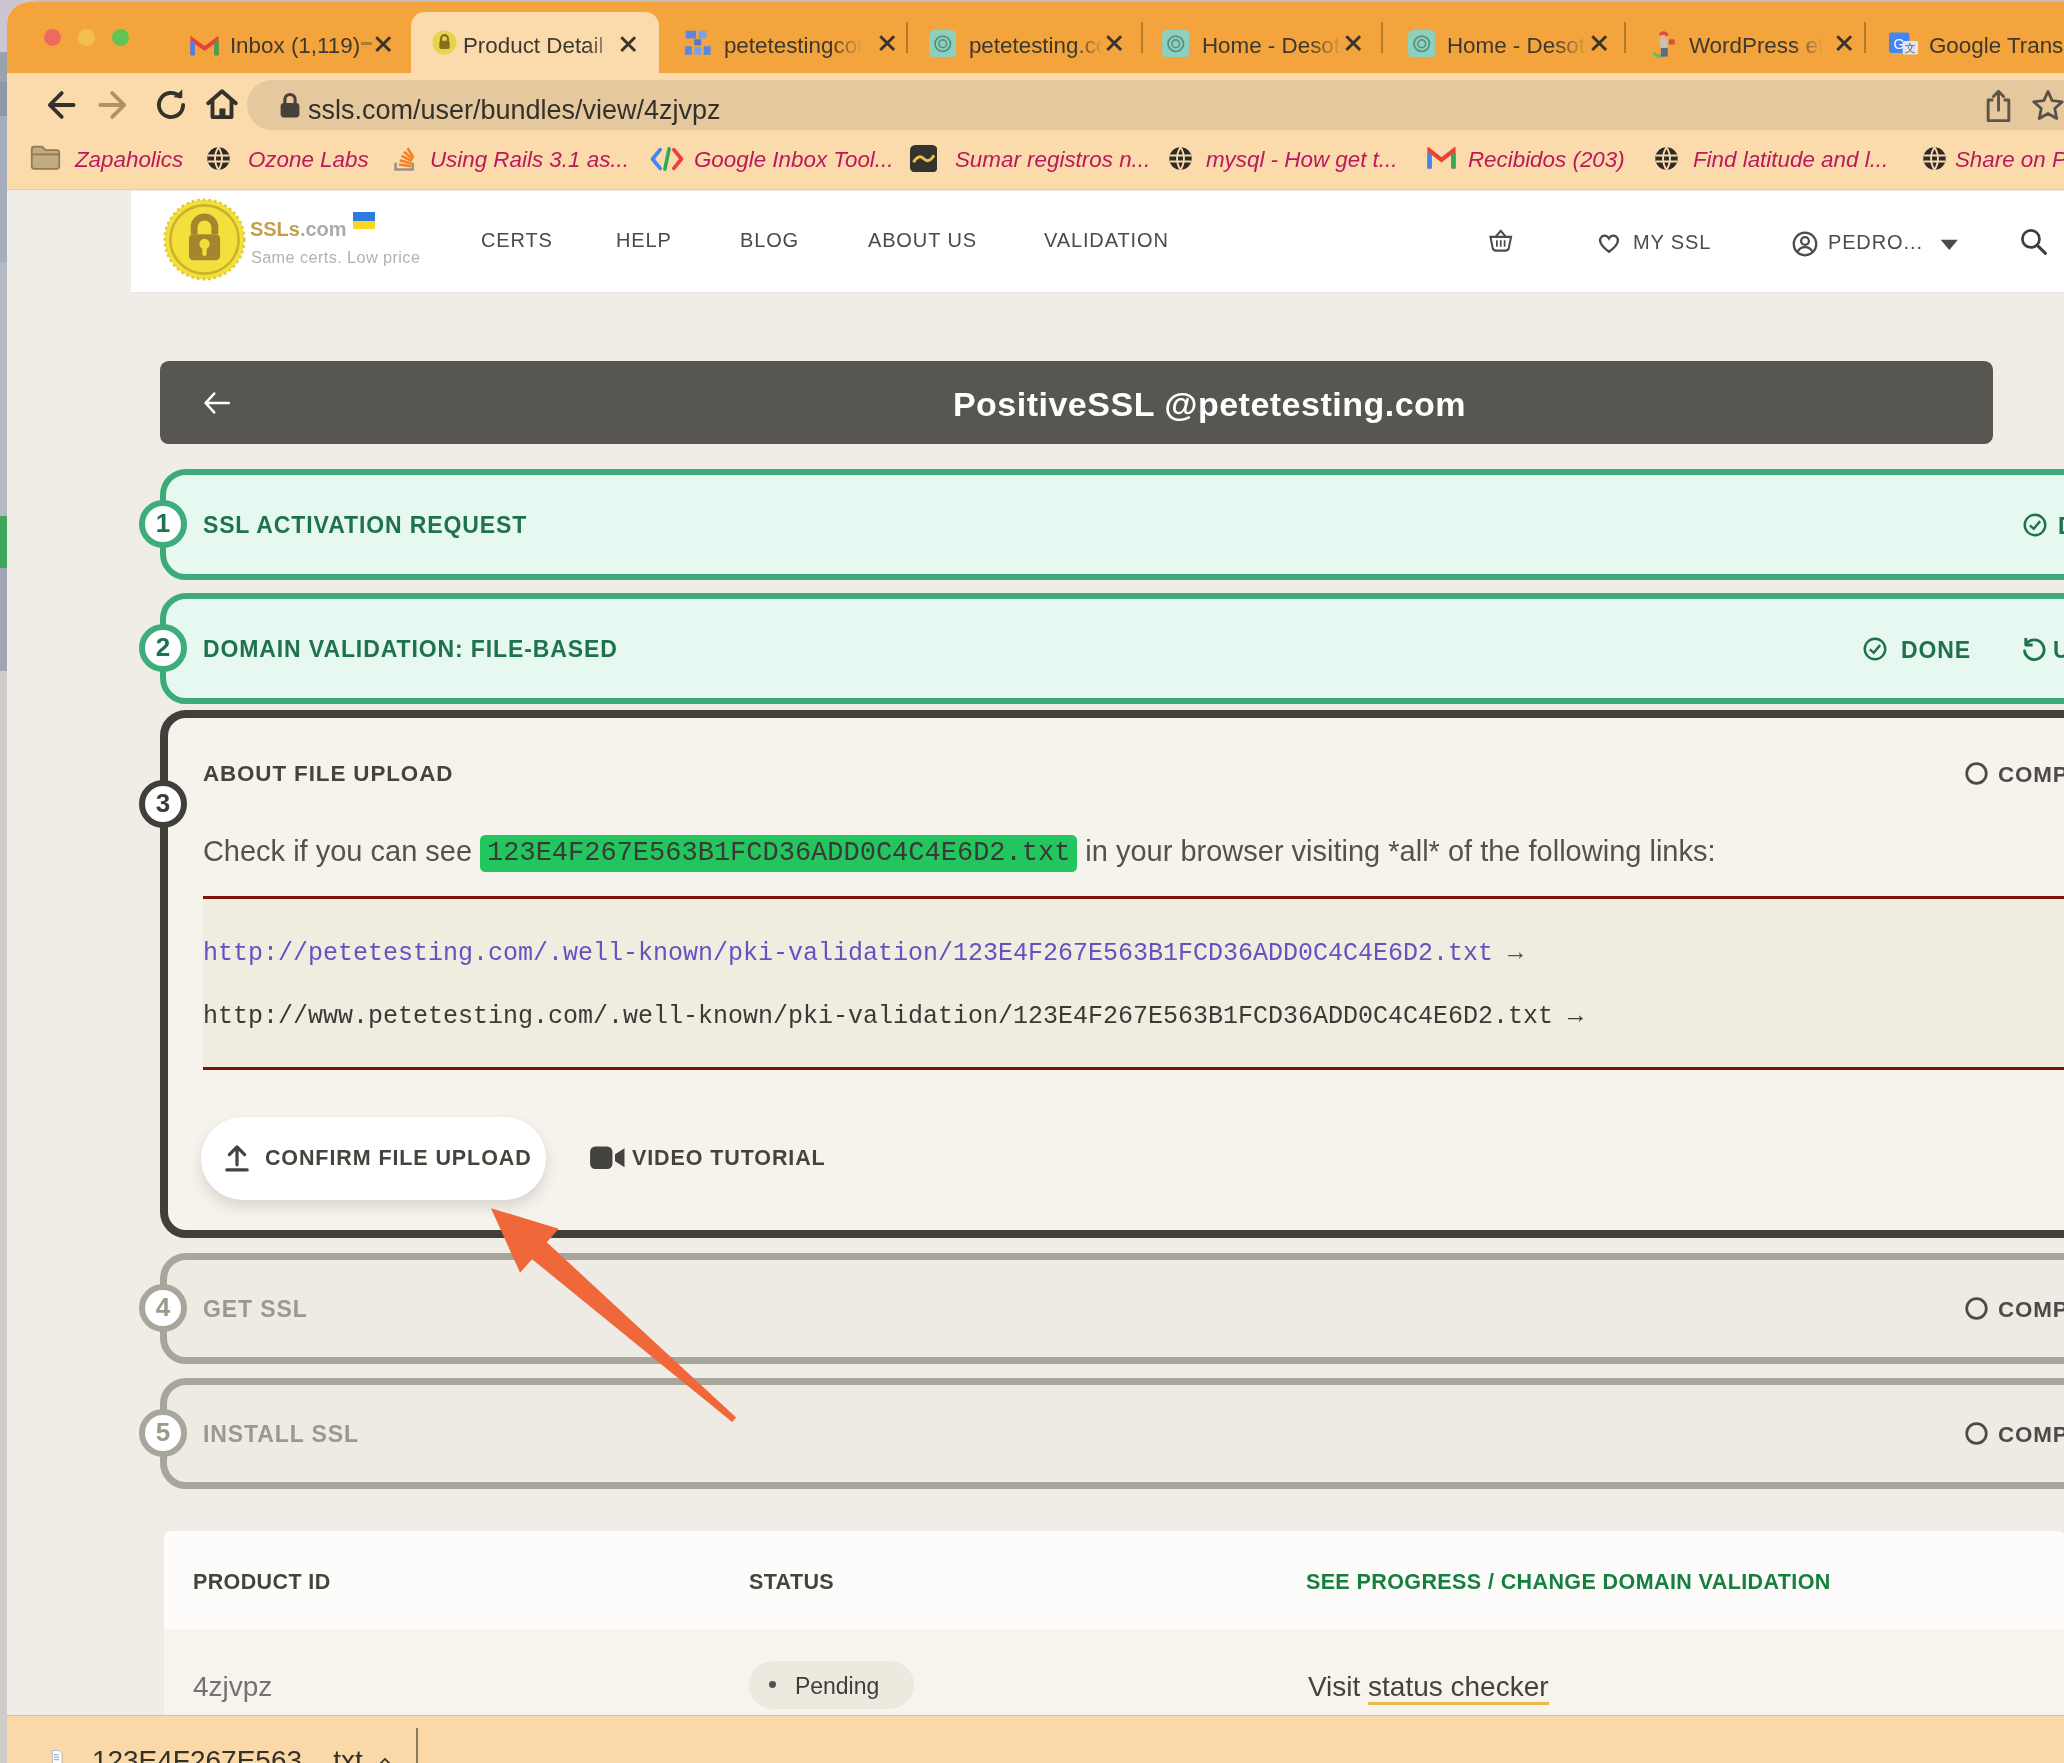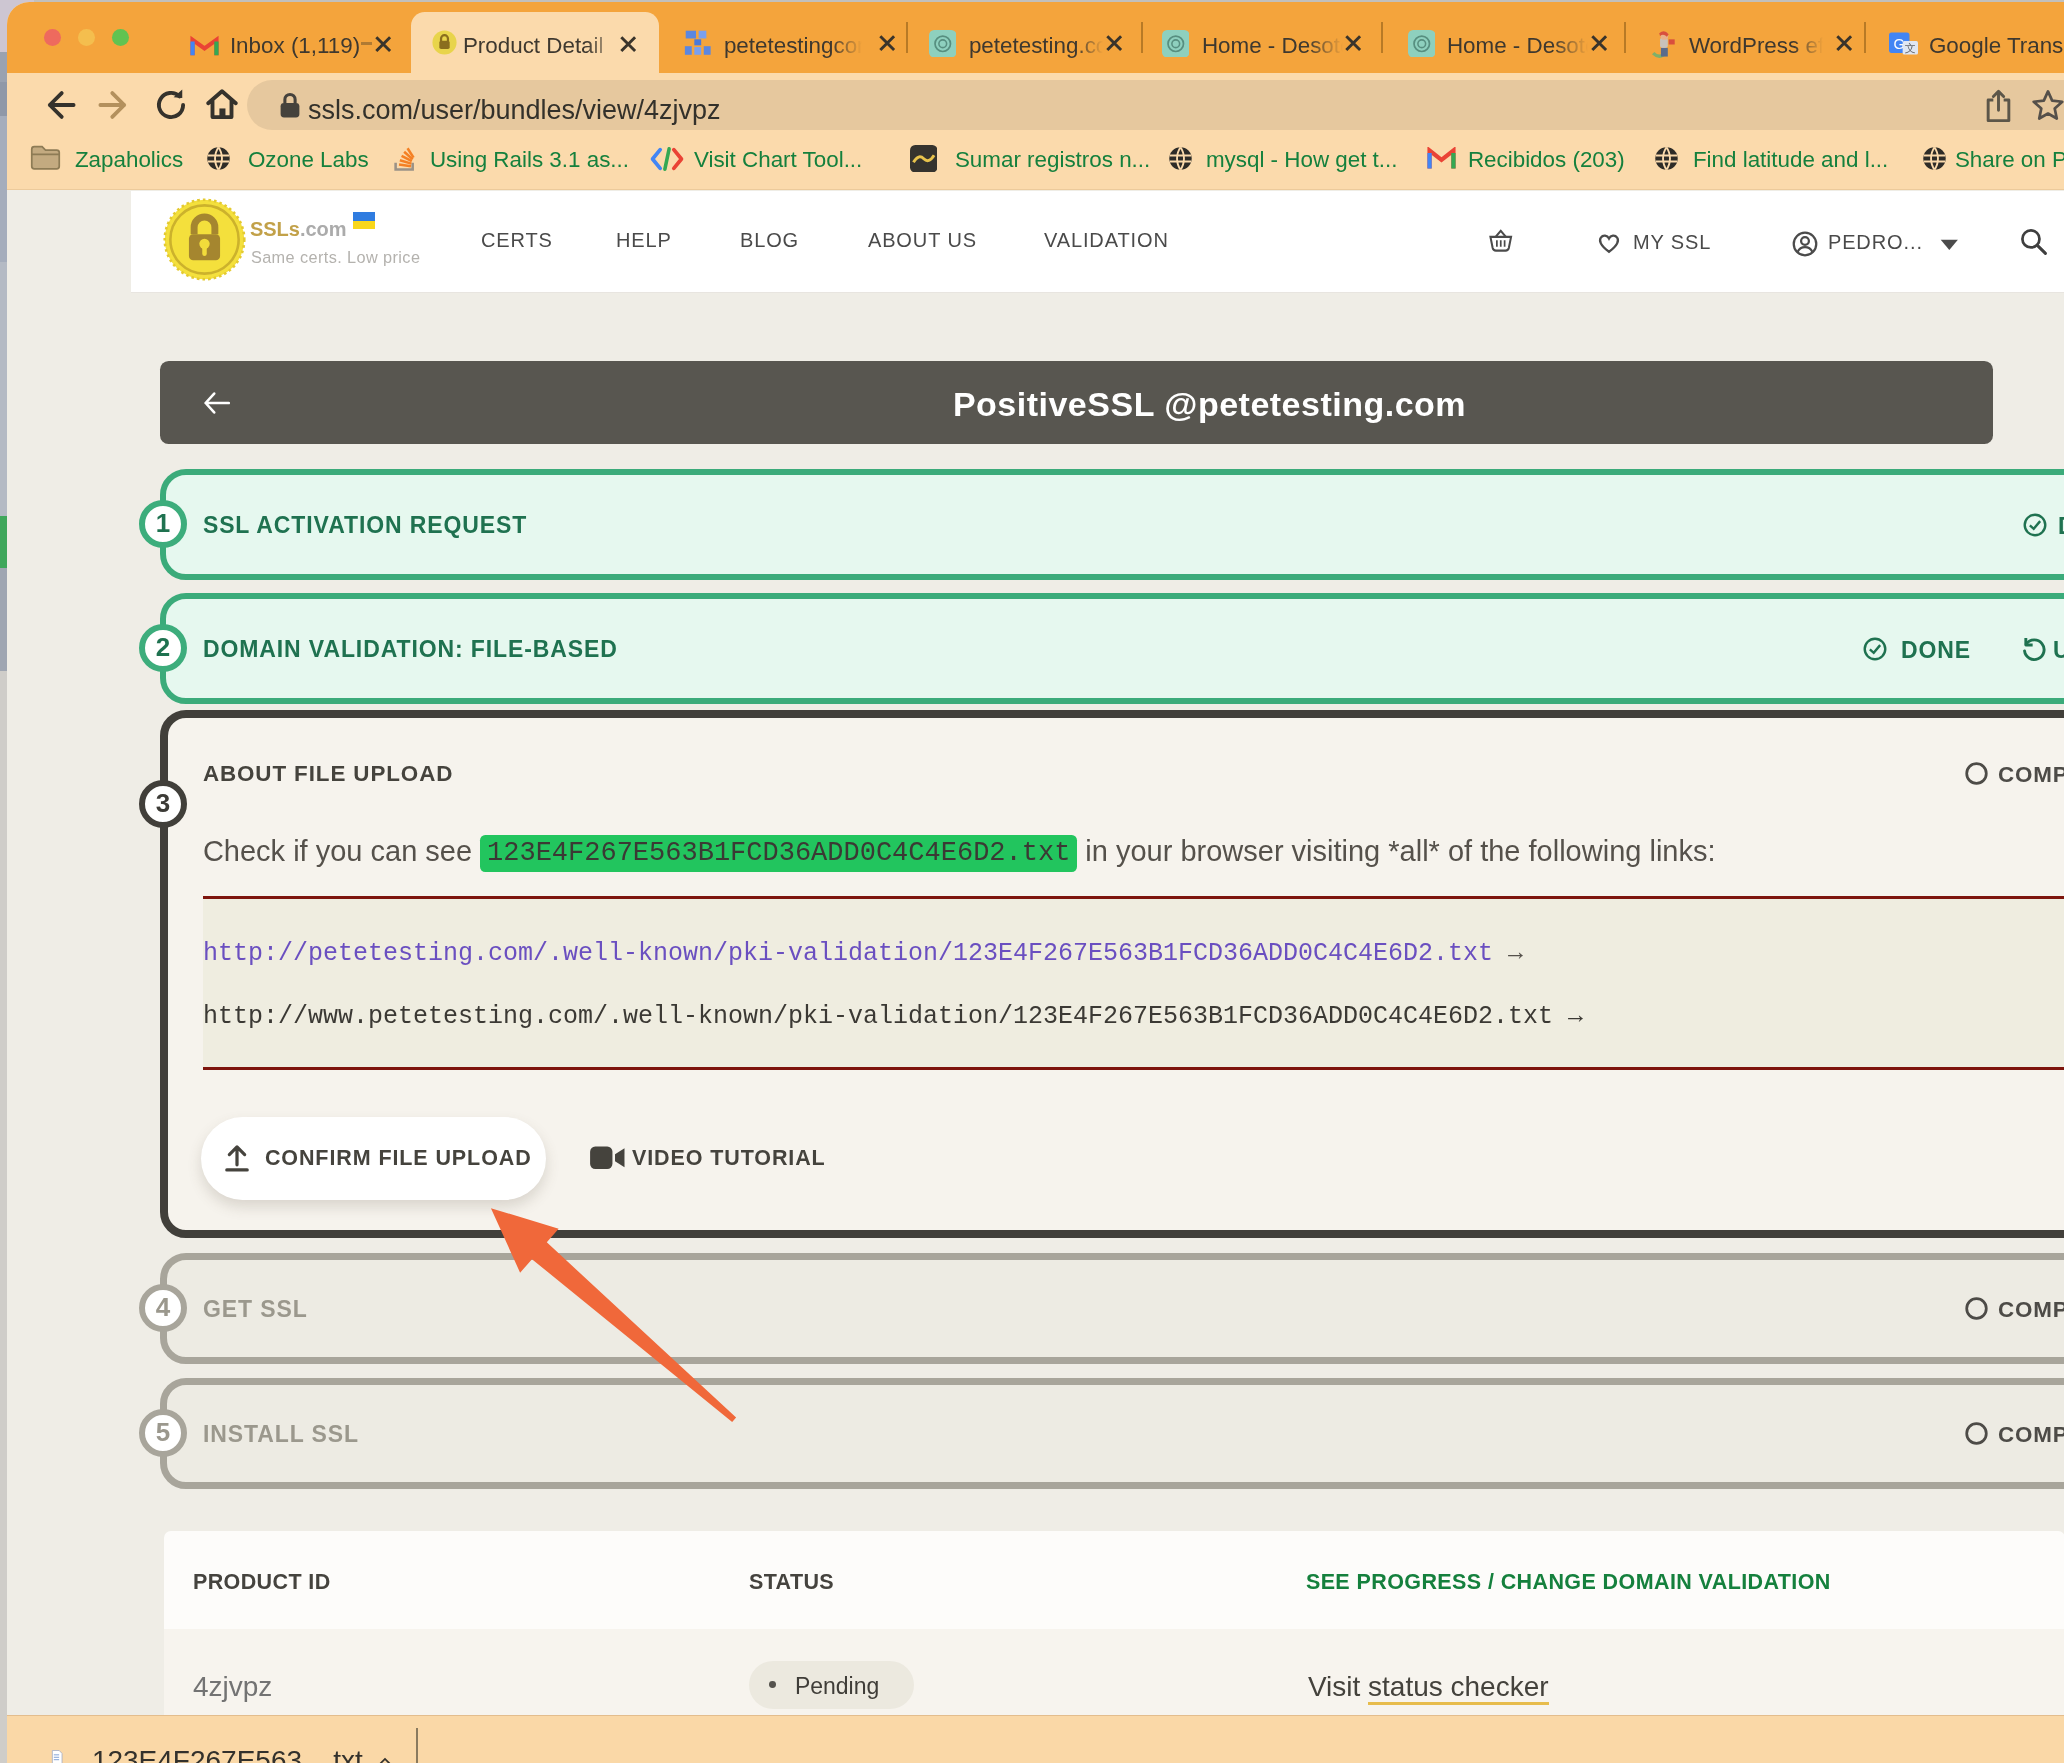--- a/index.html
+++ b/index.html
@@ -8,21 +8,21 @@
   .abs { position:absolute; }
   
   #win { left:6.9px; top:1.7px; width:2058px; height:1762px; border-radius:22.4px 0 0 0; overflow:hidden; background:#efede6; }
   #tabstrip { left:0; top:0; width:2058px; height:71px; background:#f4a43c; }
   #toolbar  { left:0; top:71px; width:2058px; height:62px; background:#fbdaac; }
   #bookbar  { left:0; top:133px; width:2058px; height:55px; background:#fbdaac; border-bottom:0.9px solid #ecca9b;}
   #page     { left:0; top:189px; width:2058px; height:1573px; background:#efede6; }
   .light { width:17px; height:17px; border-radius:50%; }
   .tabtxt { font-size:22.4px; color:#3e382f; white-space:nowrap; }
   .sep { width:2.6px; height:31px; background:rgba(110,70,10,0.45); top:20.6px; }
-  .bktxt { font-size:22.4px; color:#15803d; white-space:nowrap; }
+  .bktxt { font-size:22.4px; color:#be185d; white-space:nowrap;font-style:italic; }
   
   .navtxt { font-size:20px; letter-spacing:0.9px; color:#4a4a4a; white-space:nowrap;}
   .accordion { left:153px; width:2051px; border-radius:26px; }
   .acc-green { border:6.9px solid #3bab7a; background:#e6f8ef; }
   .acc-grey  { border:7.7px solid #a8a59b; background:#edebe3; }
   .acc-title-g { font-weight:bold; font-size:23px; letter-spacing:0.9px; color:#1f7250; }
   .acc-title-x { font-weight:bold; font-size:23px; letter-spacing:0.9px; color:#9b988d; }
   .numcirc { width:48px; height:48px; border-radius:50%; background:#fff; text-align:center; }
   .mono { font-family:"Liberation Mono", monospace; }
 </style>
@@ -184,21 +184,21 @@
     <path d="M11 14 l12 6" stroke="#f48024" stroke-width="3"></path>
     <path d="M14 9 l10 9" stroke="#f48024" stroke-width="3"></path>
     <path d="M18 5 l7 11" stroke="#f48024" stroke-width="3"></path>
   </svg>
   <div class="abs bktxt" style="left:423px;top:145px;">Using Rails 3.1 as...</div>
   <svg class="abs" style="left:643px;top:144px;" width="34" height="26" viewBox="0 0 40 30">
     <path d="M12 4 L3 15 L12 26" fill="none" stroke="#4285f4" stroke-width="4.4" stroke-linecap="round" stroke-linejoin="round"></path>
     <path d="M28 4 L37 15 L28 26" fill="none" stroke="#ea4335" stroke-width="4.4" stroke-linecap="round" stroke-linejoin="round"></path>
     <path d="M22.5 3 L17.5 27" stroke="#34a853" stroke-width="4.2" stroke-linecap="round"></path>
   </svg>
-  <div class="abs bktxt" style="left:687px;top:145px;">Visit Chart Tool...</div>
+  <div class="abs bktxt" style="left:687px;top:145px;">Google Inbox Tool...</div>
   <svg class="abs" style="left:903px;top:143px;" width="27.5" height="27.5" viewBox="0 0 32 32">
     <rect width="32" height="32" rx="6" fill="#35332e"></rect>
     <path d="M4 20 q6 -10 12 -4 t12 -4" fill="none" stroke="#e8c34c" stroke-width="3.4"></path>
   </svg>
   <div class="abs bktxt" style="left:948px;top:145px;">Sumar registros n...</div>
   <svg class="abs" style="left:1161px;top:144px;" width="25" height="25" viewBox="0 0 29 29">
     <circle cx="14.5" cy="14.5" r="13" fill="#2e2c28"></circle>
     <path d="M14.5 1.5 a23 23 0 0 0 0 26 M14.5 1.5 a23 23 0 0 1 0 26 M2 11 h25 M2 18 h25" fill="none" stroke="#fbdaac" stroke-width="2.2"></path>
   </svg>
   <div class="abs bktxt" style="left:1199px;top:145px;">mysql - How get t...</div>

